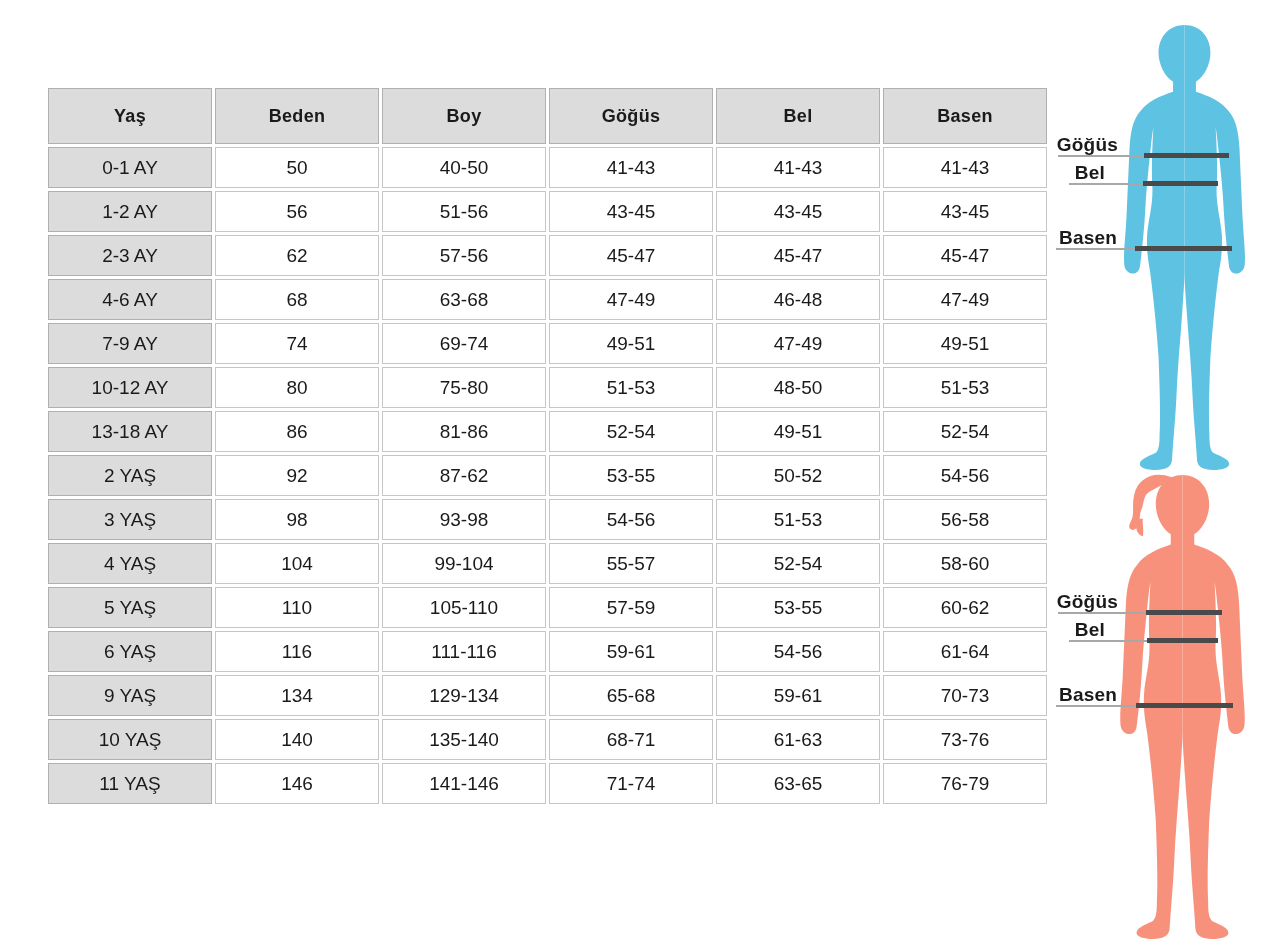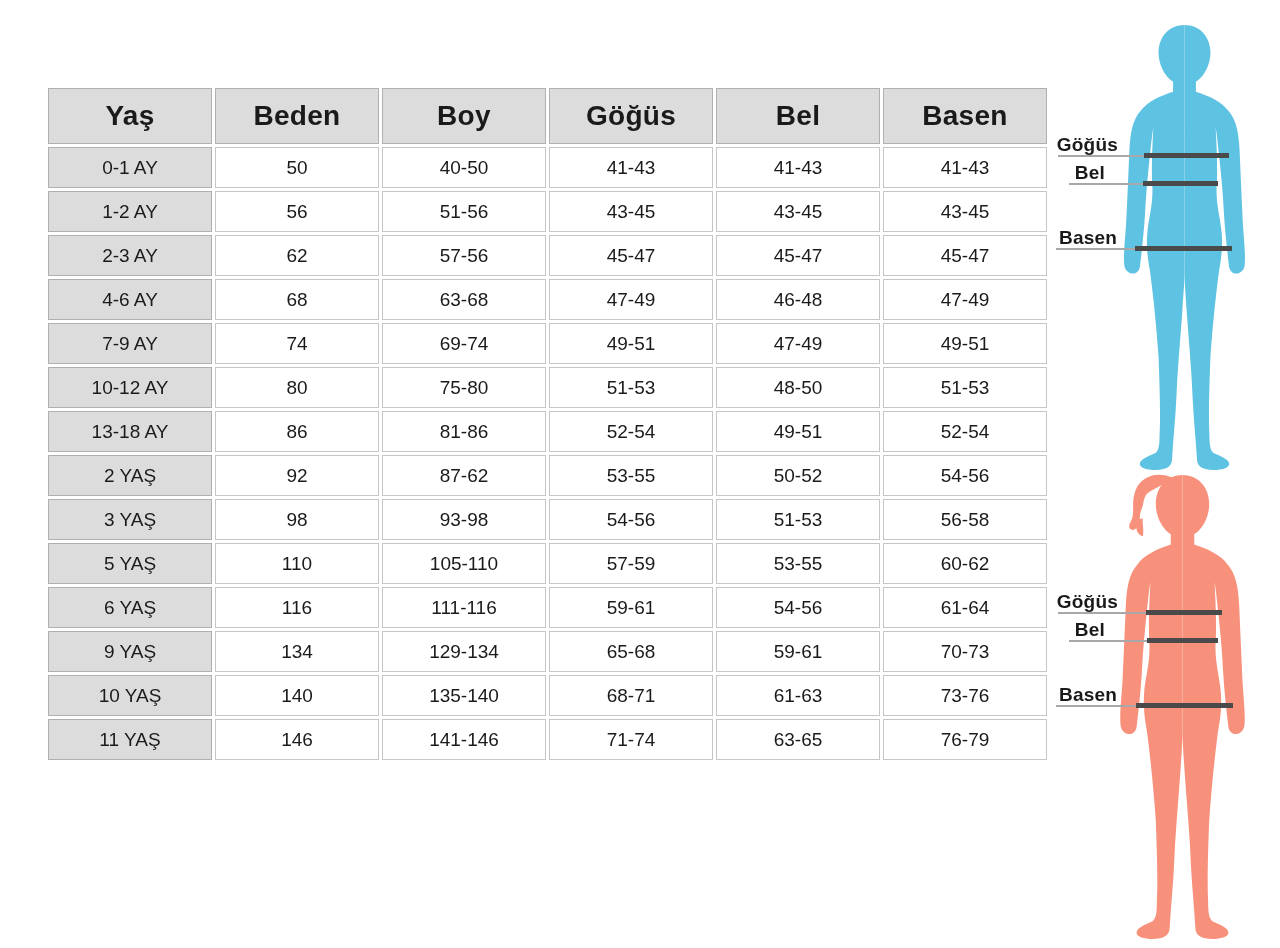--- a/index.html
+++ b/index.html
@@ -11,21 +11,21 @@
   }
   
   table.size-table{
     position:absolute;left:45px;top:85px;width:1005px;
     border-collapse:separate;border-spacing:3px;table-layout:fixed;
   }
   table.size-table th{
     background:var(--gray-cell,#dcdcdc);
     border:1px solid #b0b0b0;
     height:52px;
-    font-size:28px;font-weight:bold;
+    font-size:18px;font-weight:bold;
     text-align:center;vertical-align:middle;
     letter-spacing:.3px;
   }
   table.size-table td{
     background:#ffffff;
     border:1px solid #c6c6c6;
     height:37px;
     font-size:19px;font-weight:normal;
     text-align:center;vertical-align:middle;
   }
@@ -127,20 +127,28 @@
         <td>50-52</td>
         <td>54-56</td>
       </tr>
       <tr>
         <td class="label-col">3 YAŞ</td>
         <td>98</td>
         <td>93-98</td>
         <td>54-56</td>
         <td>51-53</td>
         <td>56-58</td>
+      </tr>
+      <tr>
+        <td class="label-col">4 YAŞ</td>
+        <td>104</td>
+        <td>99-104</td>
+        <td>55-57</td>
+        <td>52-54</td>
+        <td>58-60</td>
       </tr>
       <tr>
         <td class="label-col">5 YAŞ</td>
         <td>110</td>
         <td>105-110</td>
         <td>57-59</td>
         <td>53-55</td>
         <td>60-62</td>
       </tr>
       <tr>

